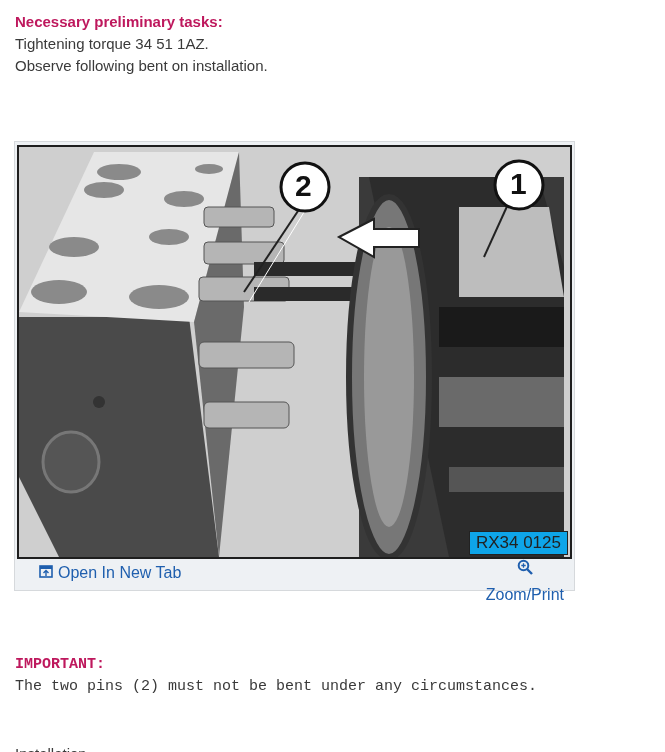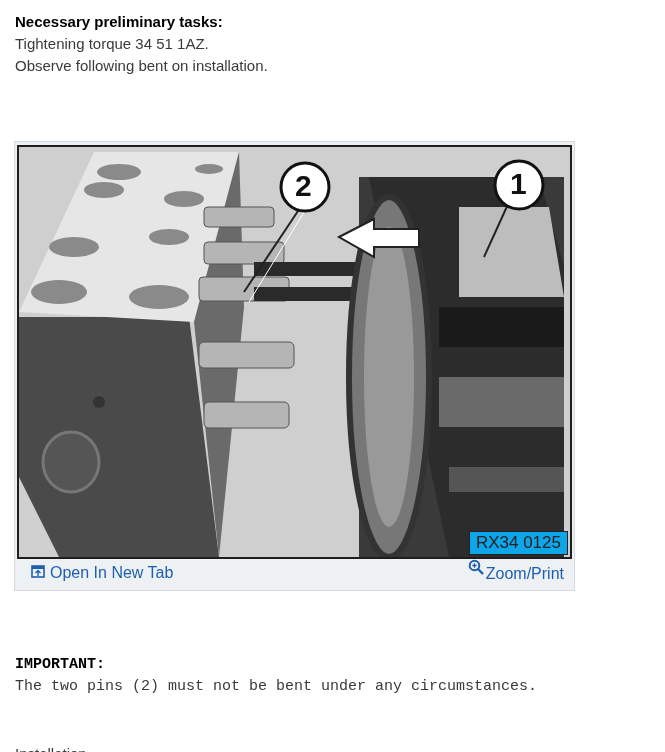--- a/index.html
+++ b/index.html
@@ -1,27 +1,27 @@
 <!DOCTYPE html>
 <html><head>
 <meta charset="utf-8">
 <style>
   html, body { margin: 0; padding: 0; background: #ffffff; }
   body { width: 665px; height: 752px; overflow: hidden; position: relative;
          font-family: "Liberation Sans", "DejaVu Sans", sans-serif; color: #3a3a3a; }
   .para { position: absolute; left: 15px; font-size: 15px; line-height: 22px; }
-  .heading { font-weight: bold; color: #000000; }
+  .heading { font-weight: bold; color: #be185d; }
   .line { display: block; white-space: nowrap; }
 
   .figure { position: absolute; left: 14px; top: 141px; width: 561px; height: 450px;
             background: #eef1f4; border: 1px solid #d6d9dc; box-sizing: border-box; }
   .photo { position: absolute; left: 2px; top: 3px; width: 555px; height: 414px;
            border: 2px solid #1e1e1e; box-sizing: border-box; overflow: hidden; background: #c9c9c9; }
   .photo svg { display: block; }
-  .caption-bar { position: absolute; left: 4px; right: 0; top: 417px; height: 16px; }
+  .caption-bar { position: absolute; left: 12px; right: 0; top: 417px; height: 16px; }
   .link { position: absolute; top: 5px; font-size: 16px; color: #1f5fae; text-decoration: none;
           cursor: pointer; display: flex; align-items: center; gap: 5px; }
   .link.left { left: 12px; }
   .link.right { right: 10px; }
   .ref-label { position: absolute; right: 2px; bottom: 2px; background: #0ea5e9; border: 1px solid #222;
                font-size: 17px; padding: 1px 6px; color: #222; font-family: "Liberation Sans", sans-serif; }
 </style>
 </head>
 <body>
 
@@ -90,21 +90,21 @@
     <a class="link left">
       <span>
         <svg width="14" height="13" viewBox="0 0 14 13">
             <rect x="1" y="1" width="12" height="11" fill="none" stroke="#1f5fae" stroke-width="1.6"></rect>
             <rect x="1" y="1" width="12" height="3" fill="#1f5fae"></rect>
             <path d="M7 11 V6 M4.5 8 L7 5.5 L9.5 8" stroke="#1f5fae" stroke-width="1.4" fill="none"></path>
           </svg>
       </span>
       <span>Open In New Tab</span>
     </a>
-    <a class="link right" style="gap:2px;">
+    <a class="link right" style="gap:2px;flex-direction:column;">
       <span style="position:relative;top:-5px;">
         <svg width="16" height="16" viewBox="0 0 16 16">
             <circle cx="6.5" cy="6.5" r="4.8" fill="none" stroke="#1f5fae" stroke-width="2"></circle>
             <path d="M6.5 4.3 V8.7 M4.3 6.5 H8.7" stroke="#1f5fae" stroke-width="1.3"></path>
             <line x1="10" y1="10" x2="15" y2="15" stroke="#1f5fae" stroke-width="2.4"></line>
           </svg>
       </span>
       <span>Zoom/Print</span>
     </a>
   </div>

